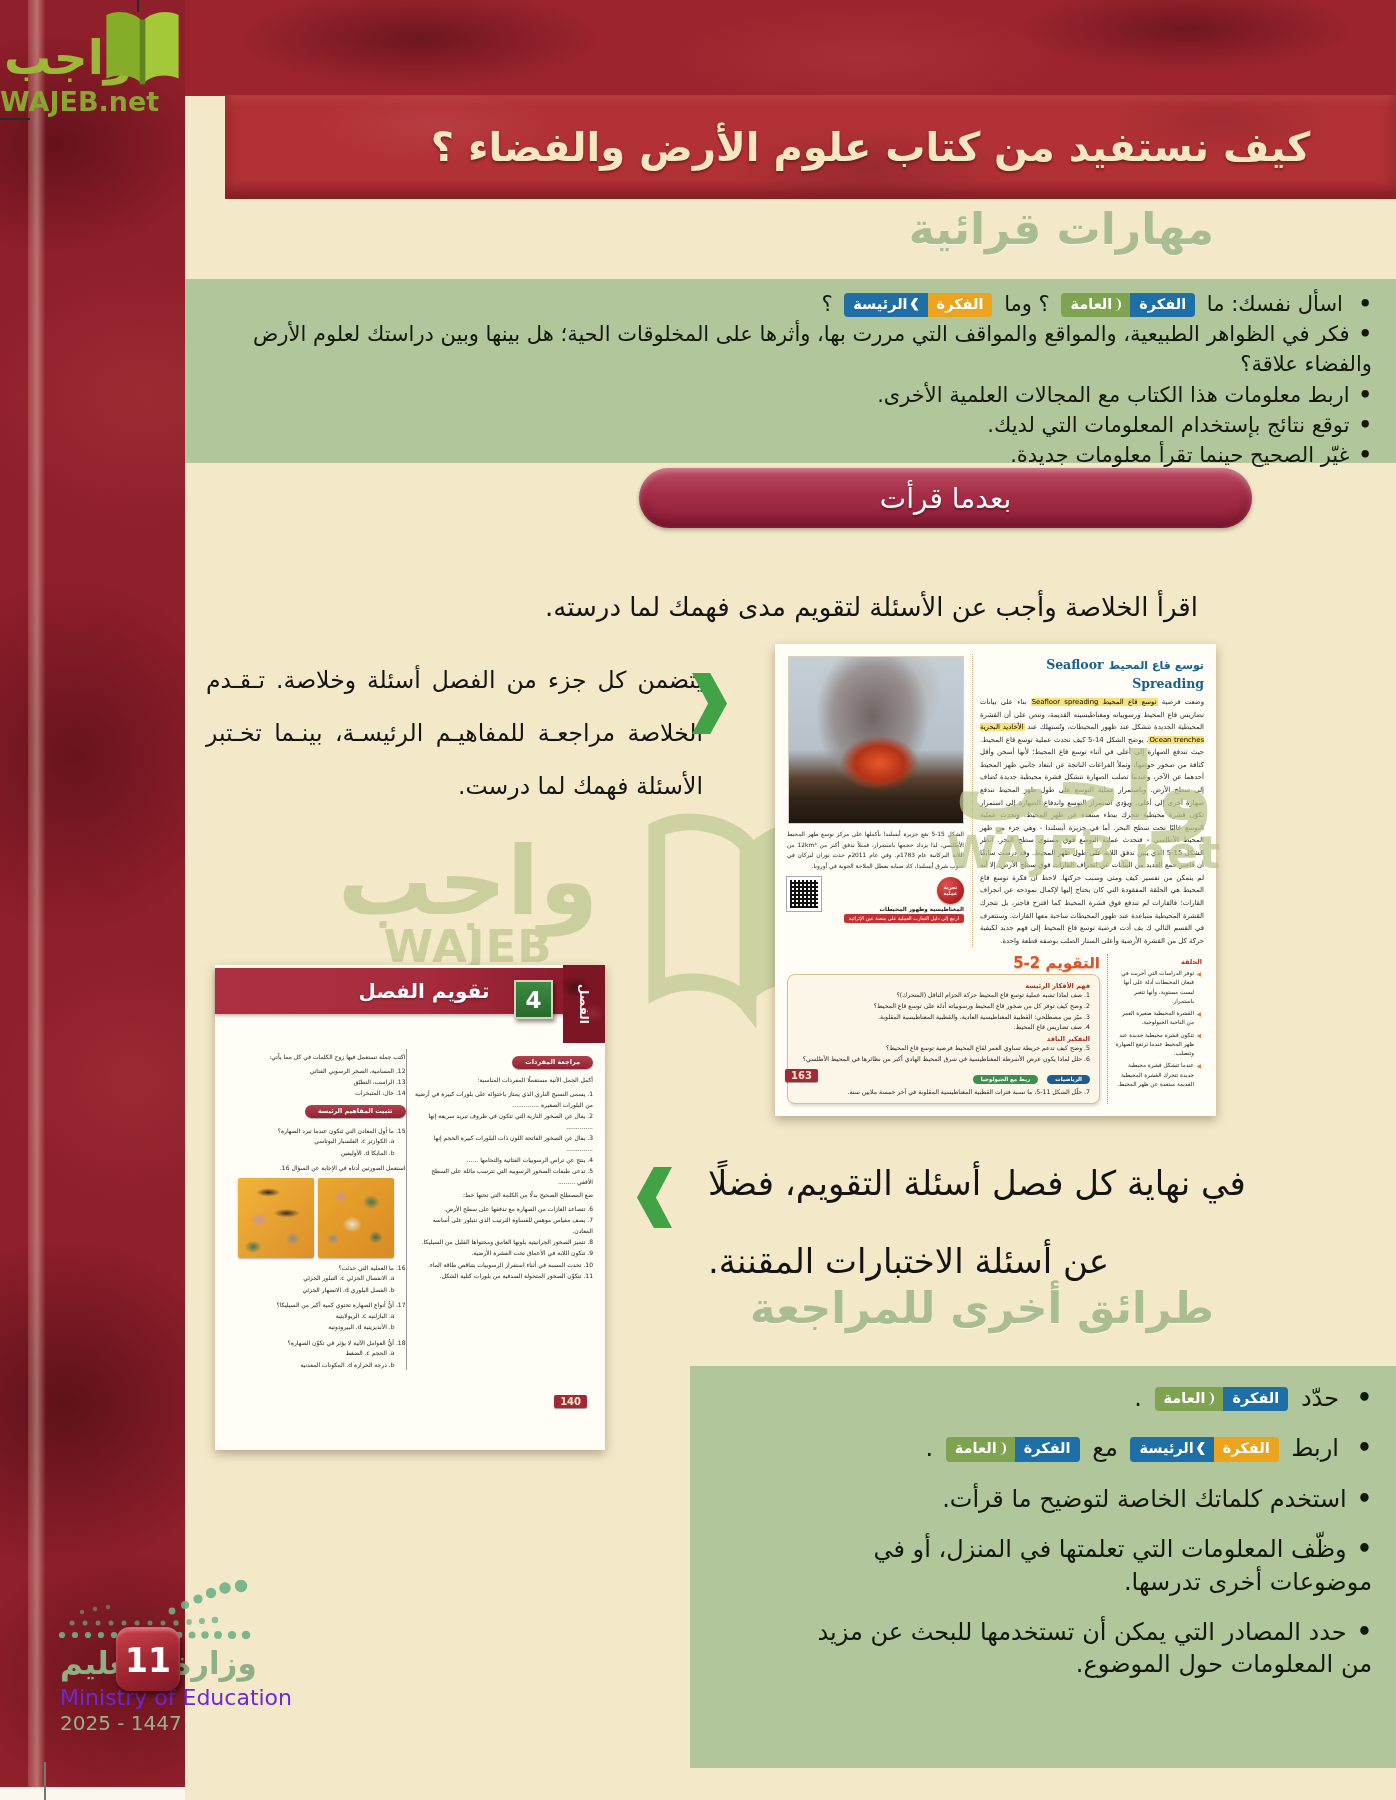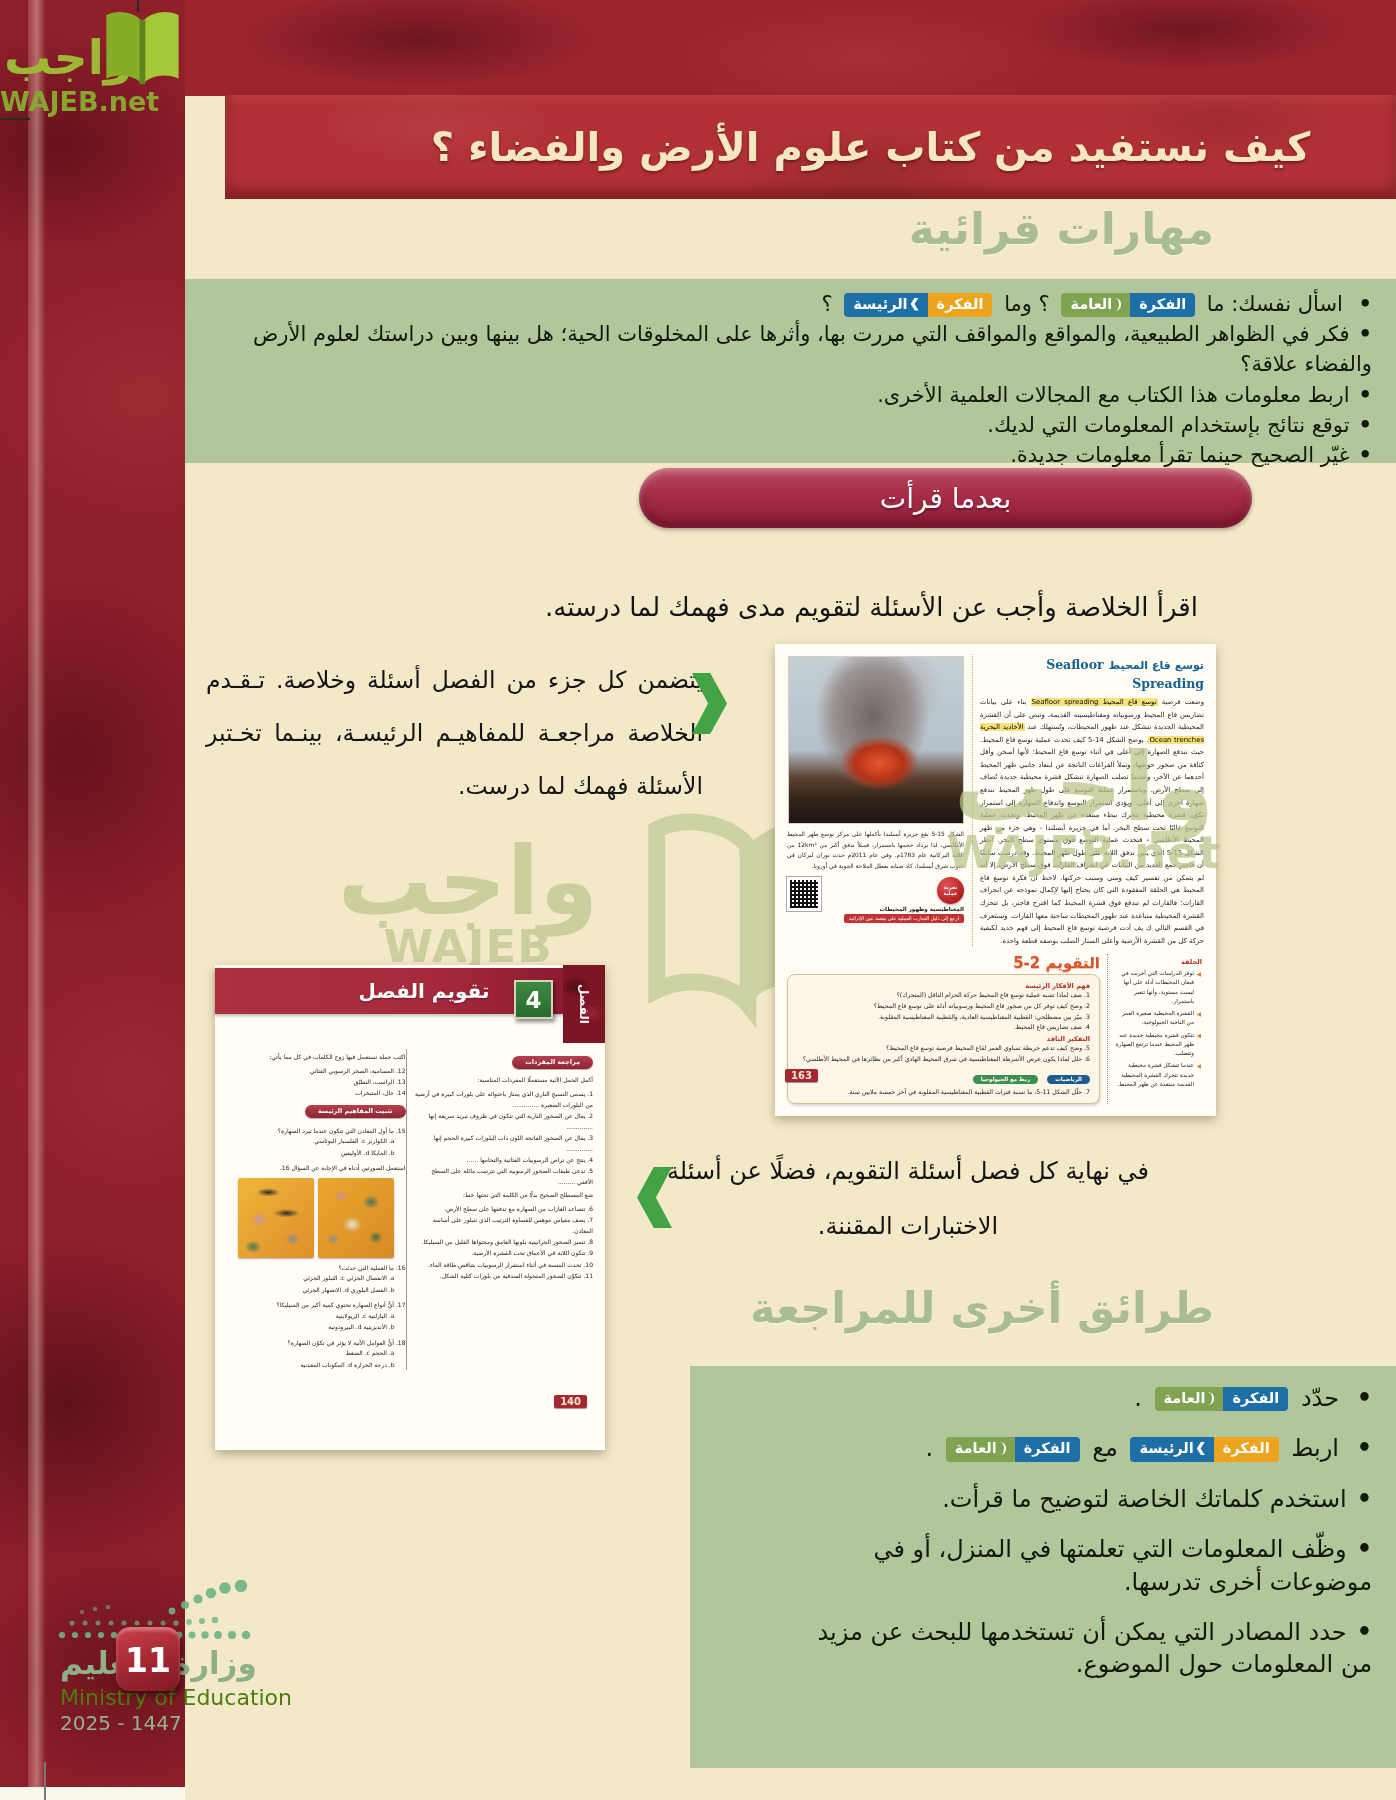--- a/index.html
+++ b/index.html
@@ -54,21 +54,21 @@
   .chvs{display:inline-block;width:8px;height:13px;background:#fff;clip-path:polygon(100% 0,52% 0,0 50%,52% 100%,100% 100%,48% 50%);}
 
   
   #pill{position:absolute;left:639px;top:468px;width:613px;height:60px;border-radius:30px;z-index:3;
     background:linear-gradient(180deg,#bb4d63,#a52c46 45%,#8c1f39);
     box-shadow:inset 0 3px 6px rgba(255,255,255,.35), inset 0 -7px 11px rgba(80,0,20,.45), 0 2px 4px rgba(0,0,0,.3);
     display:flex;align-items:center;justify-content:center;}
   #pill span{font-size:28px;font-weight:normal;color:#fff;direction:rtl;text-shadow:0 2px 2px rgba(60,0,10,.45);}
   #intro{position:absolute;top:592px;right:198px;font-size:26px;color:#141414;direction:rtl;z-index:3;}
   #note1{position:absolute;left:206px;top:654px;width:497px;font-size:23.5px;line-height:2.25;color:#141414;direction:rtl;text-align:justify;z-index:3;}
-  #note2{position:absolute;left:638px;top:1144px;width:540px;font-size:24px;line-height:2.3;color:#141414;direction:rtl;text-align:center;z-index:3;}
+  #note2{position:absolute;left:708px;top:1144px;width:540px;font-size:34px;line-height:2.3;color:#141414;direction:rtl;text-align:left;z-index:3;}
   .chev{position:absolute;background:#41a343;width:35px;height:61px;z-index:3;
     clip-path:polygon(0 0,52% 0,100% 50%,52% 100%,0 100%,46% 50%);}
   #chev1{left:692px;top:673px;}
   #chev2{left:637px;top:1167px;transform:scaleX(-1);}
 
   
   .tbpage{position:absolute;background:#fffdf6;box-shadow:0 4px 10px rgba(70,40,20,.35);z-index:4;}
   .pagenum{position:absolute;background:#a32734;color:#f7e9c9;font-weight:bold;font-size:10px;padding:1px 6px;border-radius:2px;box-shadow:0 1px 1px rgba(0,0,0,.4);}
 
   
@@ -151,21 +151,21 @@
   .wm-en{font-size:45px;letter-spacing:1px;}
   #wm-book{position:absolute;left:628px;top:792px;width:240px;height:262px;z-index:2;opacity:.5;}
   #brand{position:absolute;left:0;top:0;width:250px;height:135px;z-index:9;}
   #brand svg{position:absolute;left:95px;top:2px;width:95px;height:100px;}
   .brand-ar{position:absolute;left:4px;top:30px;font-size:47px;font-weight:bold;color:#9db837;}
   .brand-net{position:absolute;left:0;top:86px;font-size:27px;font-weight:bold;color:#89a431;}
 
   
   #dots{position:absolute;left:52px;top:1580px;width:208px;height:64px;z-index:4;}
   .min-ar{position:absolute;left:60px;top:1645px;font-size:31px;font-weight:bold;color:#8fb087;direction:rtl;z-index:4;}
-  .min-en{position:absolute;left:60px;top:1685px;font-size:22px;color:#4d7c0f;z-index:4;}
+  .min-en{position:absolute;left:60px;top:1685px;font-size:22px;color:#6d28d9;z-index:4;}
   .min-yr{position:absolute;left:60px;top:1711px;font-size:20px;color:#95b28c;z-index:4;}
   #pg11{position:absolute;left:116px;top:1627px;width:64px;height:64px;border-radius:14px;z-index:5;
     background:linear-gradient(160deg,#c8404a,#9c2430 60%,#801a26);border-top:2px solid #d9707a;
     box-shadow:2px 4px 6px rgba(0,0,0,.5), inset 0 2px 3px rgba(255,255,255,.28);
     display:flex;align-items:center;justify-content:center;color:#fff;font-size:33px;font-weight:bold;}
 </style>
 </head>
 <body>
 
 <div id="canvas">

